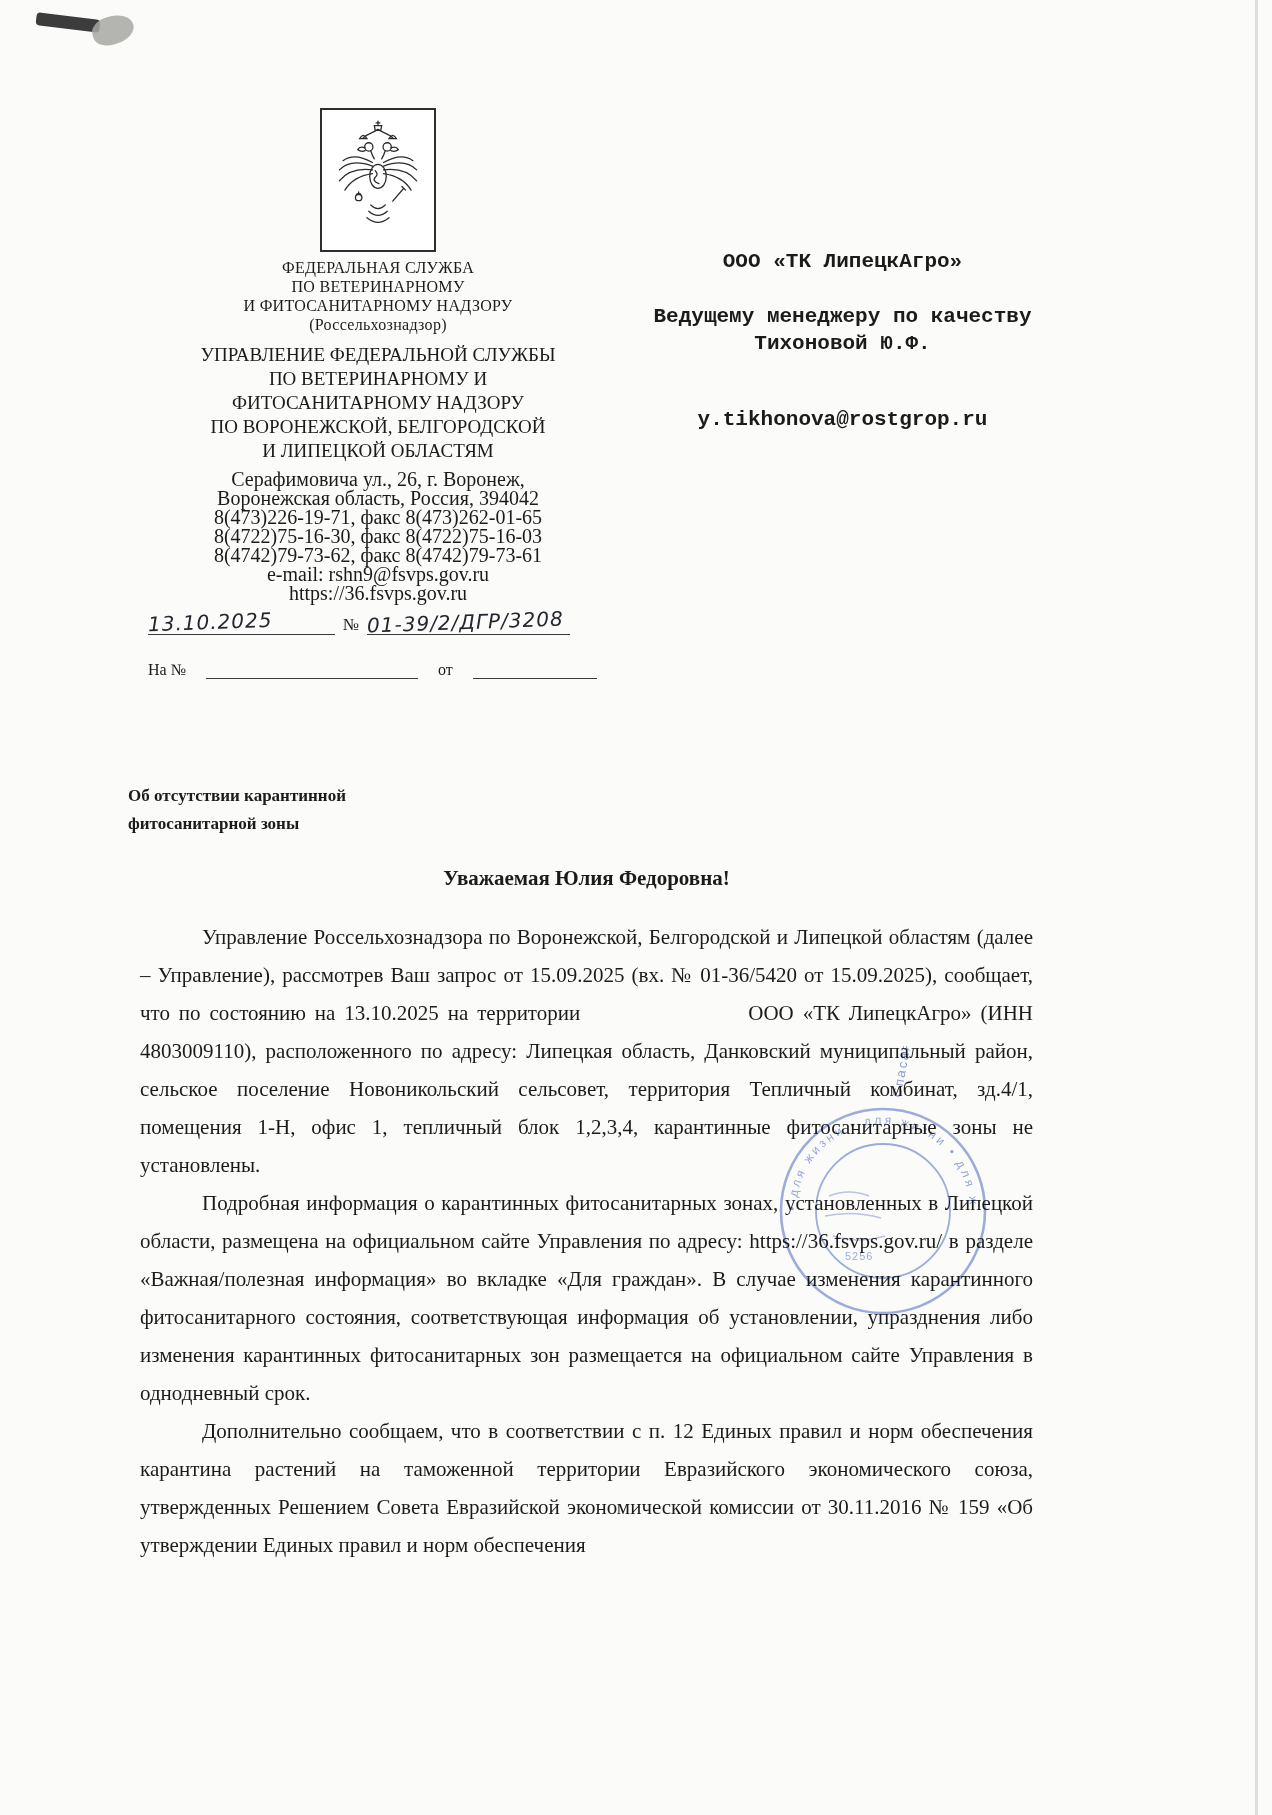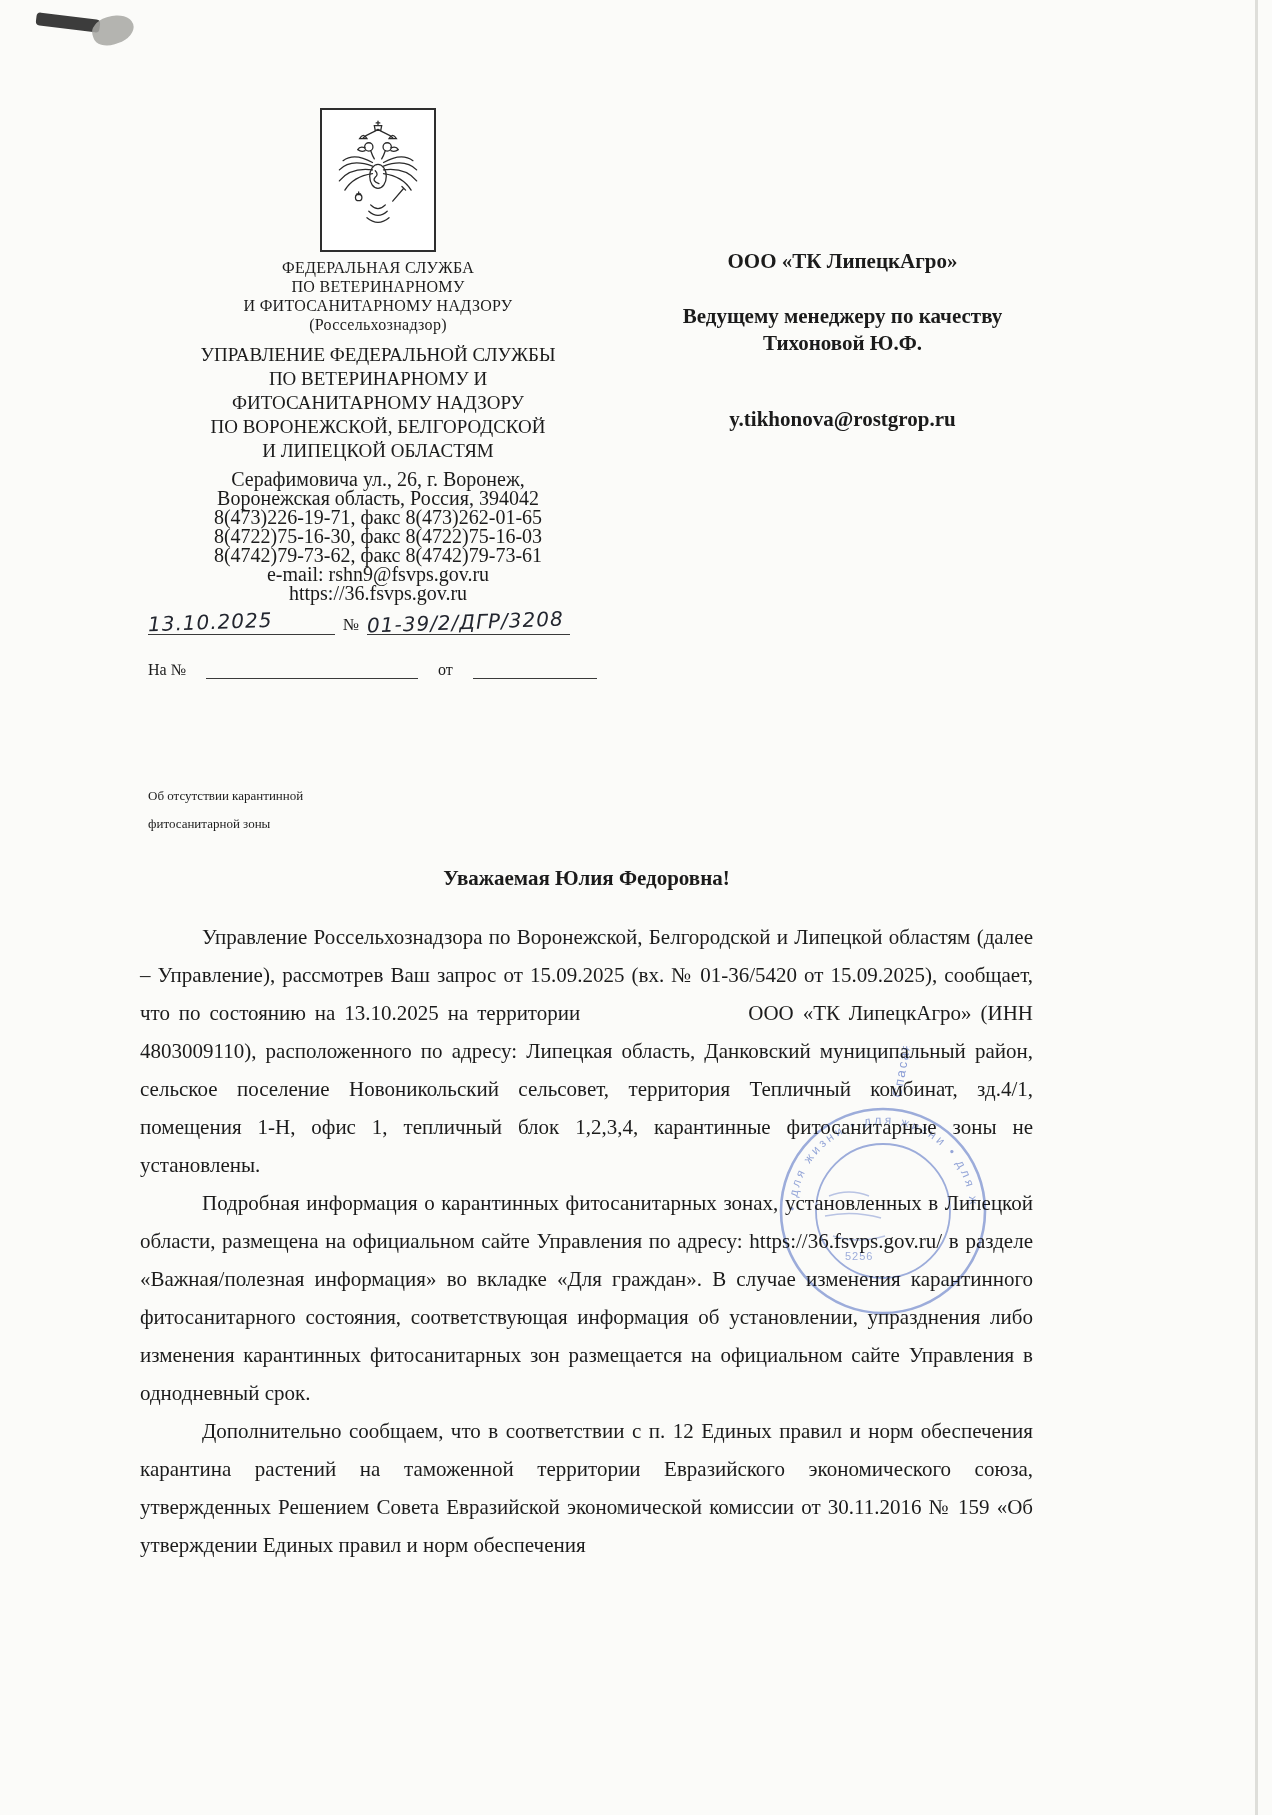--- a/index.html
+++ b/index.html
@@ -33,27 +33,27 @@
   .u1 { width:187px; } .u2 { width:203px; }
   .hand { font-family:"DejaVu Sans",sans-serif; font-style:italic; font-size:20px;
     color:#23262f; display:inline-block; transform:rotate(-2deg); letter-spacing:1px;
     white-space:nowrap; position:relative; top:2px; }
   .na-row { position:absolute; left:148px; top:652px; width:480px;
     display:flex; align-items:flex-end; gap:20px; font-size:16px; }
   .u3 { width:212px; } .u4 { width:124px; }
 
   
   .recipient { position:absolute; left:640px; top:248px; width:405px;
-    text-align:center; font-weight:bold; font-size:21px; line-height:27px; }
+    text-align:center; font-weight:bold; font-size:21px; line-height:27px;font-family:Liberation Mono, monospace; }
   .recipient .company { margin-bottom:28px; }
   .recipient .email { margin-top:49px;text-align:center; }
 
   
-  .subject { position:absolute; left:148px; top:782px; font-weight:normal;
-    font-size:13px; line-height:28px; text-align:left; }
+  .subject { position:absolute; left:128px; top:782px; font-weight:bold;
+    font-size:17px; line-height:28px; text-align:left; }
   .salutation { position:absolute; left:140px; top:866px; width:893px;
     text-align:center; font-weight:bold; font-size:21px; }
   .body-text { position:absolute; left:140px; top:918px; width:893px;
     font-size:21px; line-height:38px; text-align:justify; hyphens:none; }
   .body-text p { margin:0; text-indent:62px; }
 
   
   .stamp { position:absolute; left:733px; top:1046px; width:280px; height:300px;
     mix-blend-mode:multiply; pointer-events:none; }
 </style>

